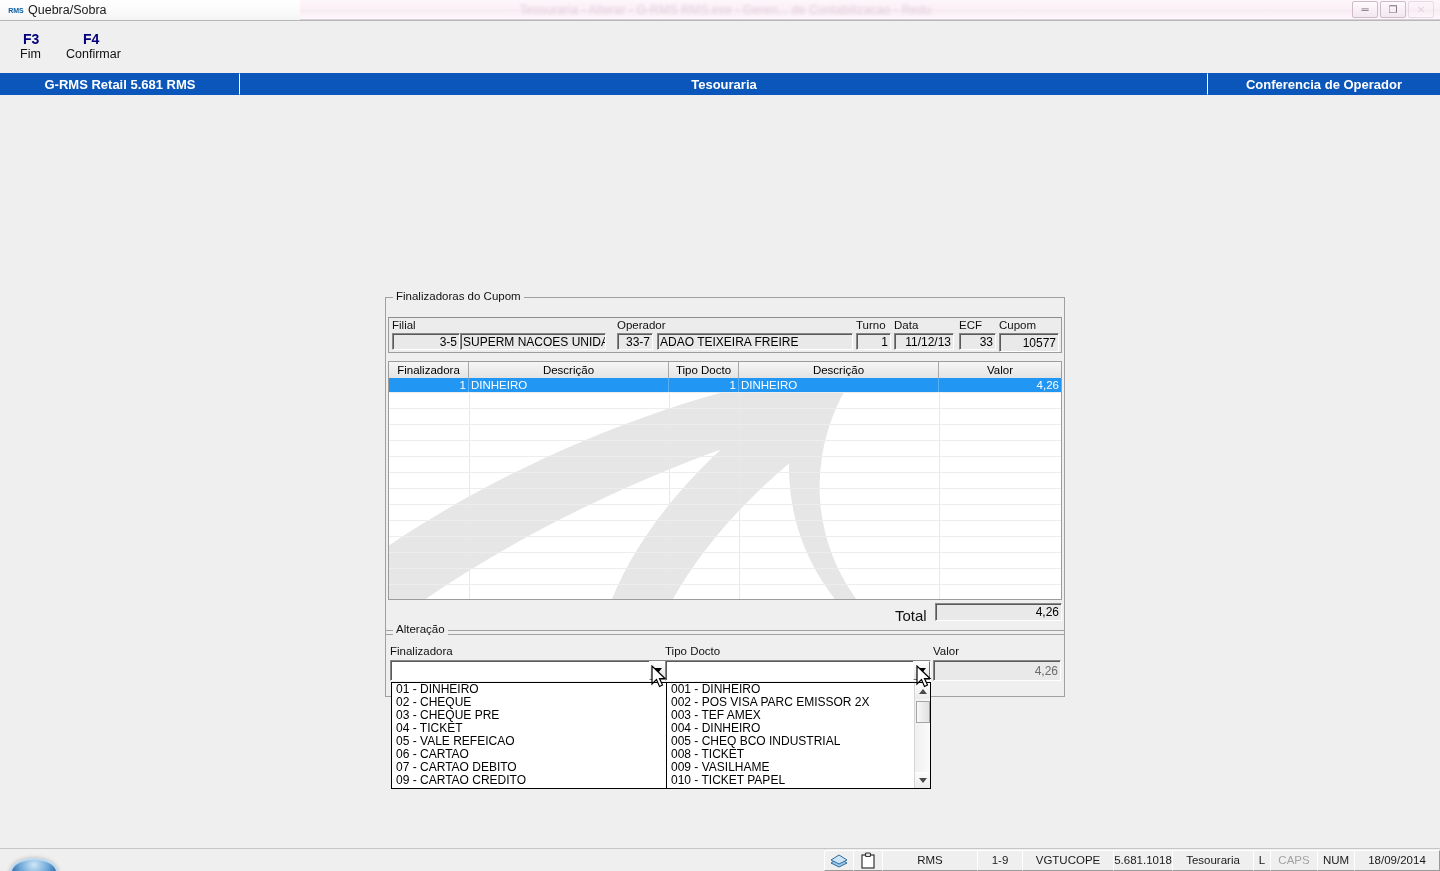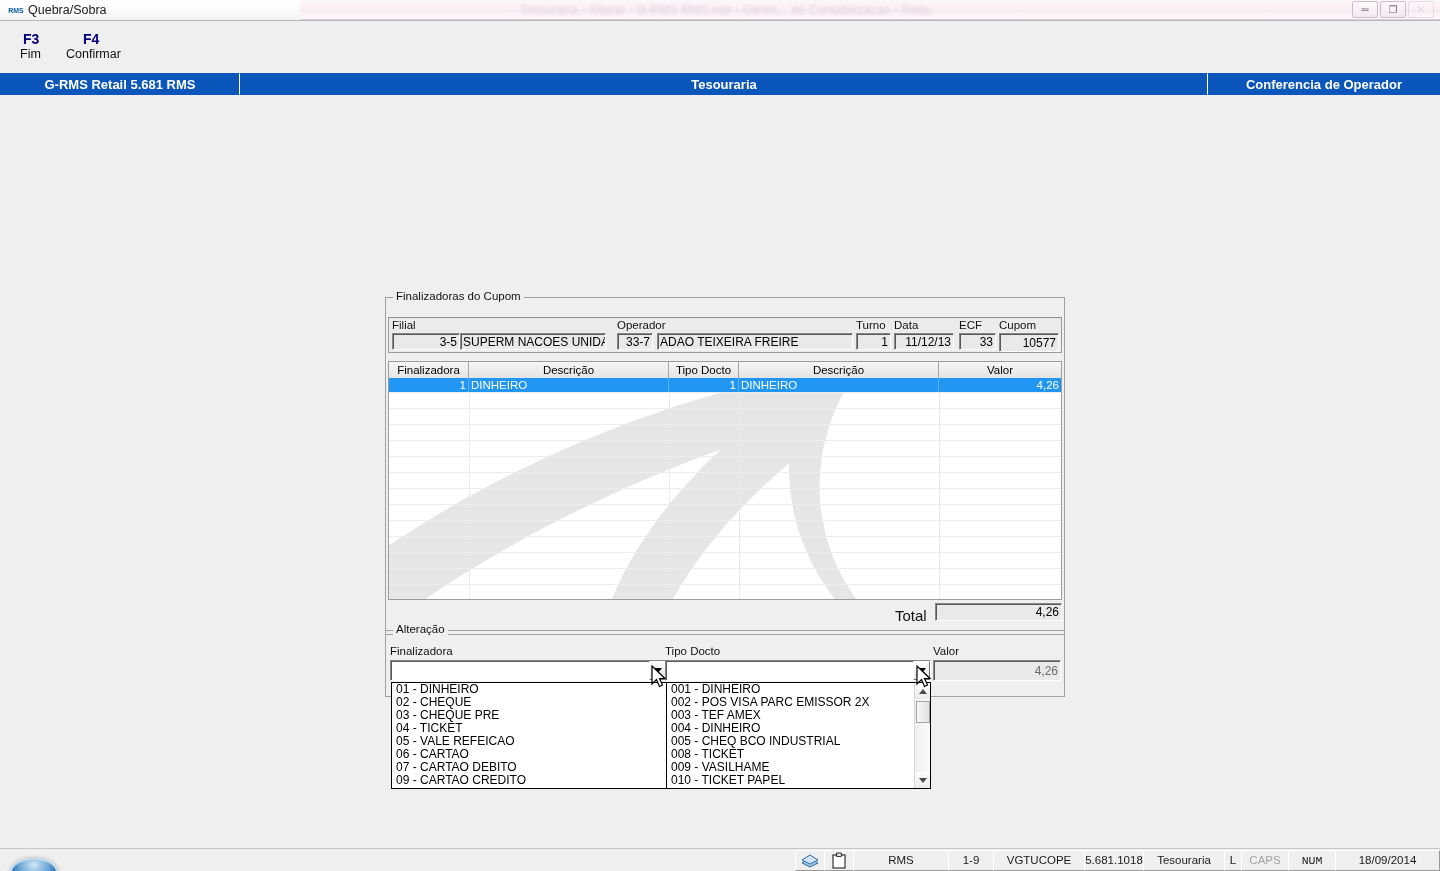--- a/index.html
+++ b/index.html
@@ -511,20 +511,20 @@
       </svg>
     </div>
     <div id="sb-cells" style="display:flex;">
         <div class="sb-cell" style="width: 96px;">RMS</div>
         <div class="sb-cell" style="width: 46px;">1-9</div>
         <div class="sb-cell" style="width: 92px;">VGTUCOPE</div>
         <div class="sb-cell" style="width: 60px;">5.681.1018</div>
         <div class="sb-cell" style="width: 82px;">Tesouraria</div>
         <div class="sb-cell" style="width: 18px;">L</div>
         <div class="sb-cell dim" style="width: 48px;">CAPS</div>
-        <div class="sb-cell" style="width: 48px; font-family: Liberation Mono, monospace;">NUM</div>
-        <div class="sb-cell" style="width: 105px;">18/09/2014</div>
+        <div class="sb-cell" style="width: 38px;">NUM</div>
+        <div class="sb-cell" style="width: 86px;">18/09/2014</div>
       </div>
   </div>
 
   <div class="start-orb"></div>
 
 </div>
 
 </body></html>

